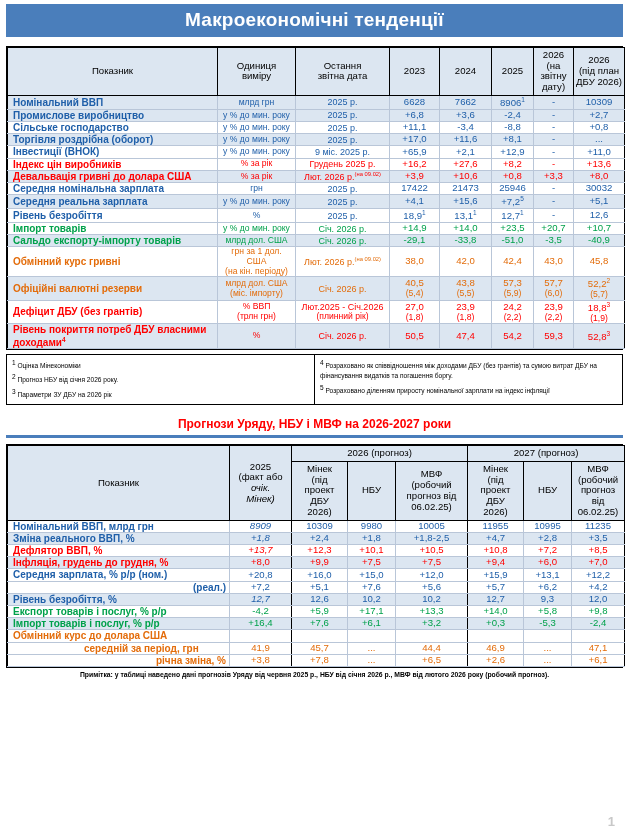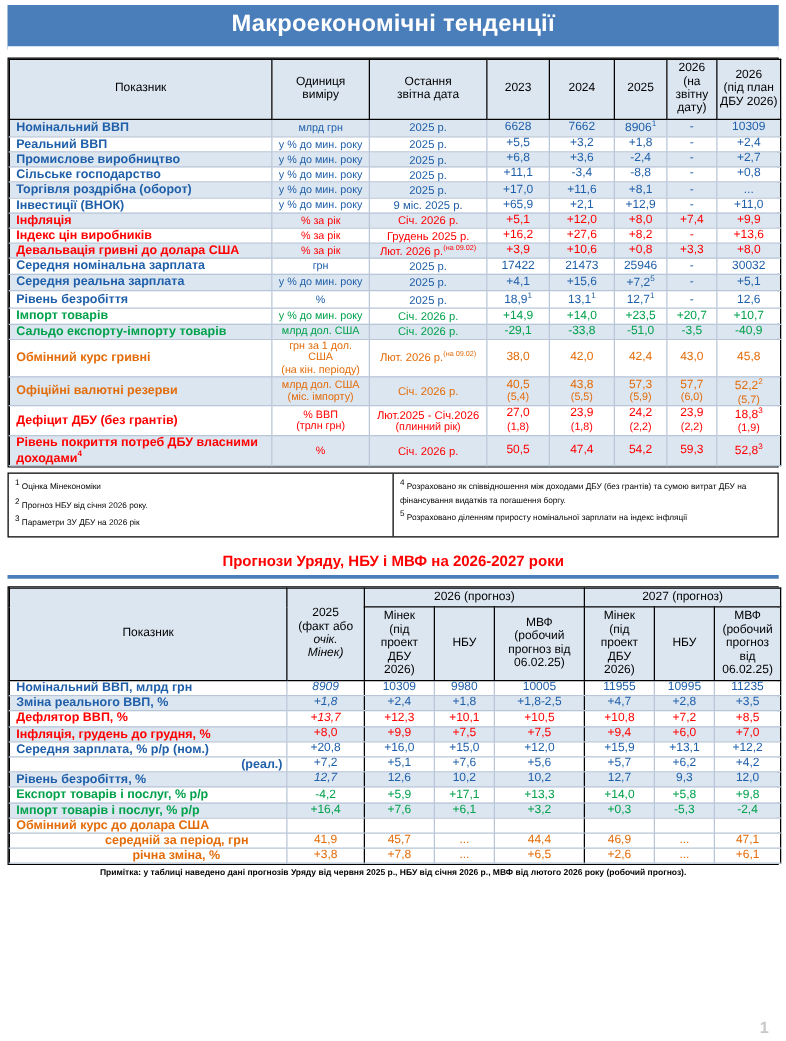--- a/index.html
+++ b/index.html
@@ -184,30 +184,20 @@
         <tr class="alt">
           <td class="label c-blue">Номінальний ВВП</td>
           <td class="unit c-blue"><span>млрд грн</span></td>
           <td class="date c-blue"><span>2025 р.</span></td>
           <td class="num c-blue"><span>6628</span></td>
           <td class="num c-blue"><span>7662</span></td>
           <td class="num c-blue"><span>8906</span><span class="sup">1</span></td>
           <td class="num c-blue"><span>-</span></td>
           <td class="num c-blue lastcol"><span>10309</span></td>
         </tr>
-        <tr>
-          <td class="label c-blue">Реальний ВВП</td>
-          <td class="unit c-blue"><span>у % до мин. року</span></td>
-          <td class="date c-blue"><span>2025 р.</span></td>
-          <td class="num c-blue"><span>+5,5</span></td>
-          <td class="num c-blue"><span>+3,2</span></td>
-          <td class="num c-blue"><span>+1,8</span></td>
-          <td class="num c-blue"><span>-</span></td>
-          <td class="num c-blue lastcol"><span>+2,4</span></td>
-        </tr>
         <tr class="alt">
           <td class="label c-blue">Промислове виробництво</td>
           <td class="unit c-blue"><span>у % до мин. року</span></td>
           <td class="date c-blue"><span>2025 р.</span></td>
           <td class="num c-blue"><span>+6,8</span></td>
           <td class="num c-blue"><span>+3,6</span></td>
           <td class="num c-blue"><span>-2,4</span></td>
           <td class="num c-blue"><span>-</span></td>
           <td class="num c-blue lastcol"><span>+2,7</span></td>
         </tr>
@@ -233,30 +223,20 @@
         </tr>
         <tr>
           <td class="label c-blue">Інвестиції (ВНОК)</td>
           <td class="unit c-blue"><span>у % до мин. року</span></td>
           <td class="date c-blue"><span>9 міс. 2025 р.</span></td>
           <td class="num c-blue"><span>+65,9</span></td>
           <td class="num c-blue"><span>+2,1</span></td>
           <td class="num c-blue"><span>+12,9</span></td>
           <td class="num c-blue"><span>-</span></td>
           <td class="num c-blue lastcol"><span>+11,0</span></td>
-        </tr>
-        <tr class="alt">
-          <td class="label c-red">Інфляція</td>
-          <td class="unit c-red"><span>% за рік</span></td>
-          <td class="date c-red"><span>Січ. 2026 р.</span></td>
-          <td class="num c-red"><span>+5,1</span></td>
-          <td class="num c-red"><span>+12,0</span></td>
-          <td class="num c-red"><span>+8,0</span></td>
-          <td class="num c-red"><span>+7,4</span></td>
-          <td class="num c-red lastcol"><span>+9,9</span></td>
         </tr>
         <tr>
           <td class="label c-red">Індекс цін виробників</td>
           <td class="unit c-red"><span>% за рік</span></td>
           <td class="date c-red"><span>Грудень 2025 р.</span></td>
           <td class="num c-red"><span>+16,2</span></td>
           <td class="num c-red"><span>+27,6</span></td>
           <td class="num c-red"><span>+8,2</span></td>
           <td class="num c-red"><span>-</span></td>
           <td class="num c-red lastcol"><span>+13,6</span></td>
@@ -540,21 +520,21 @@
           <td class="label c-orange" style="text-align: left; padding-left: 76px;">середній за період, грн</td>
           <td class="num c-orange" style="border-right: 1px solid rgb(0, 0, 0);">41,9</td>
           <td class="num c-orange">45,7</td>
           <td class="num c-orange">...</td>
           <td class="num c-orange" style="border-right: 1px solid rgb(0, 0, 0);">44,4</td>
           <td class="num c-orange">46,9</td>
           <td class="num c-orange">...</td>
           <td class="num c-orange lastcol">47,1</td>
         </tr>
         <tr>
-          <td class="label c-orange" style="text-align: center; padding-left: 48px;">річна зміна, %</td>
+          <td class="label c-orange" style="text-align: right; padding-left: 48px;">річна зміна, %</td>
           <td class="num c-orange" style="border-right: 1px solid rgb(0, 0, 0);">+3,8</td>
           <td class="num c-orange">+7,8</td>
           <td class="num c-orange">...</td>
           <td class="num c-orange" style="border-right: 1px solid rgb(0, 0, 0);">+6,5</td>
           <td class="num c-orange">+2,6</td>
           <td class="num c-orange">...</td>
           <td class="num c-orange lastcol">+6,1</td>
         </tr>
       </tbody>
   </table>

